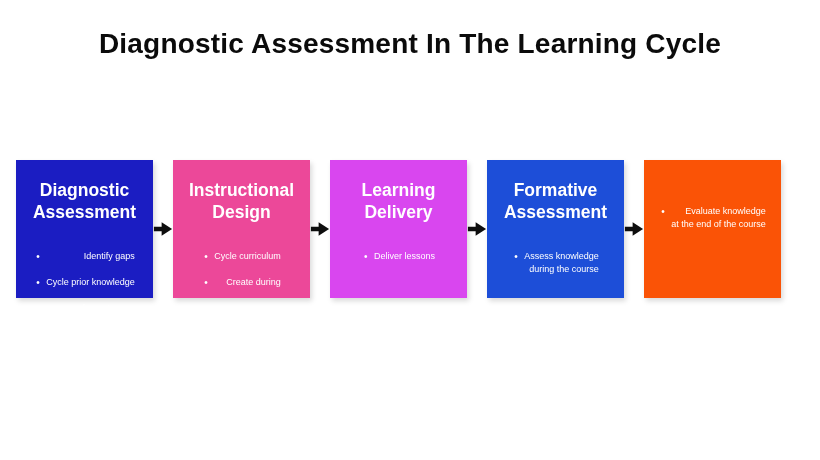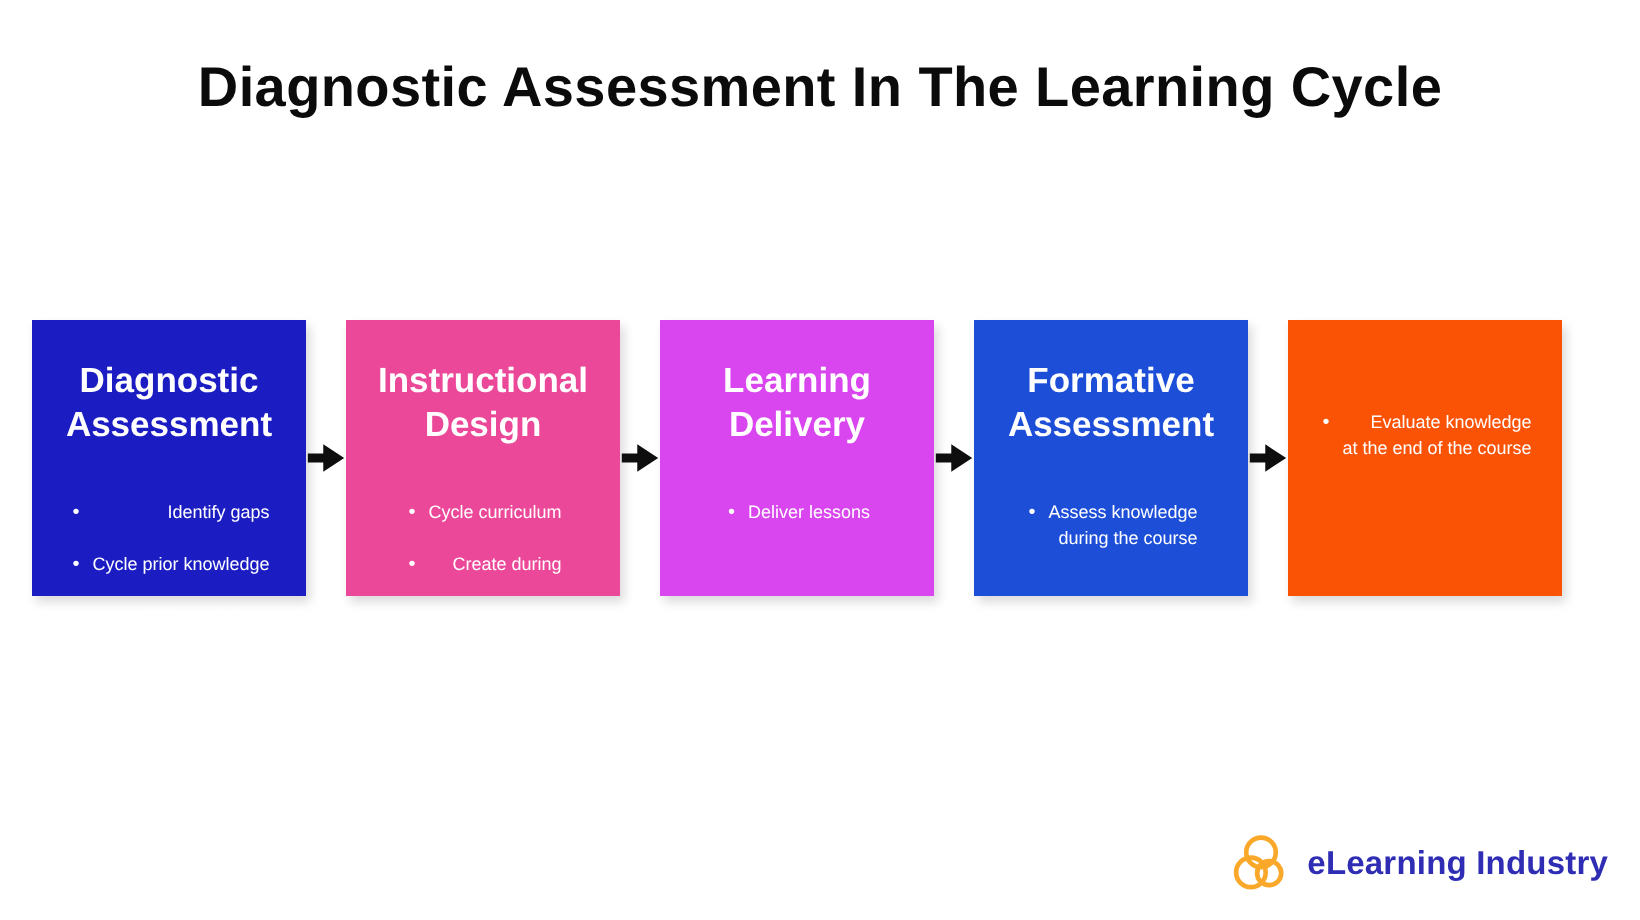--- a/index.html
+++ b/index.html
@@ -161,24 +161,14 @@
 
     <div class="card" style="background-color: rgb(250, 83, 6);">
       <ul class="card-bullets">
         <li>Evaluate knowledge
 at the end of the course</li>
       </ul>
     </div>
 
   </div>
 
-  <div class="logo">
-    <span style="display: inline-flex; color: rgb(249, 168, 42);">
-      <svg width="33" height="33" viewBox="0 0 34 34" fill="none" stroke="currentColor" stroke-width="2.4" stroke-linecap="round" aria-hidden="true">
-        <circle cx="17" cy="10.5" r="7.6"></circle>
-        <circle cx="11.8" cy="20.8" r="7.6"></circle>
-        <circle cx="21.2" cy="21.2" r="6.2"></circle>
-      </svg>
-    </span>
-    <span class="logo-text" style="color: rgb(46, 45, 180);">eLearning Industry</span>
-  </div>
 
 </div>
 
 </body></html>

